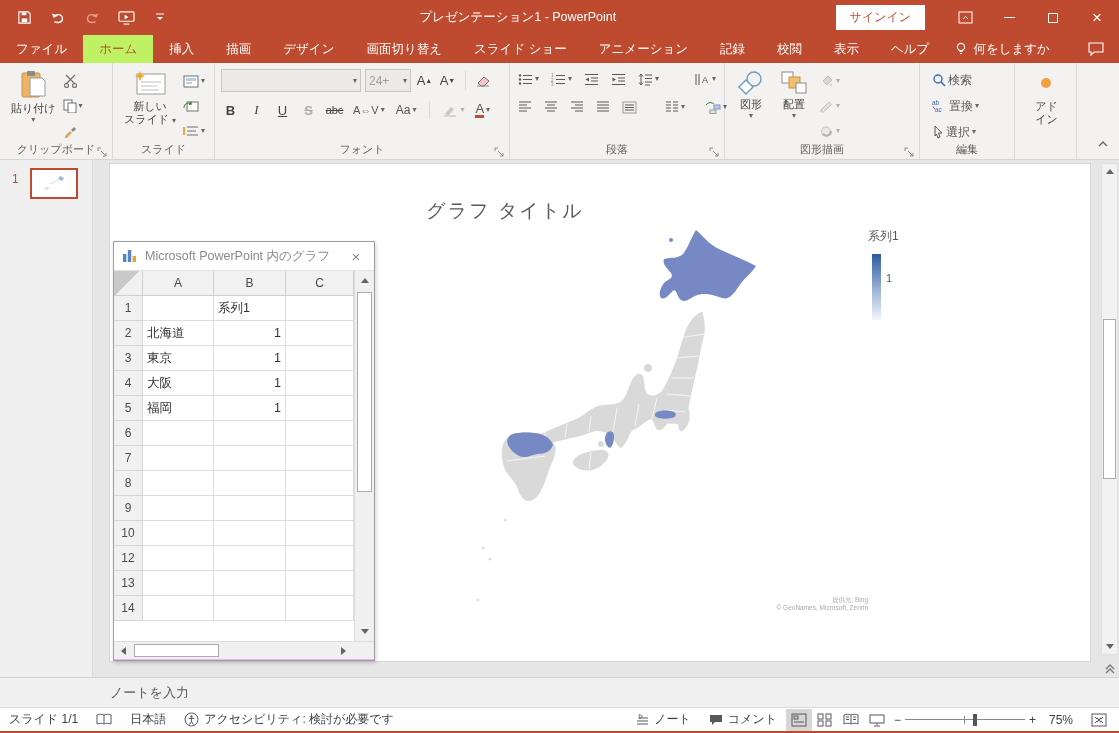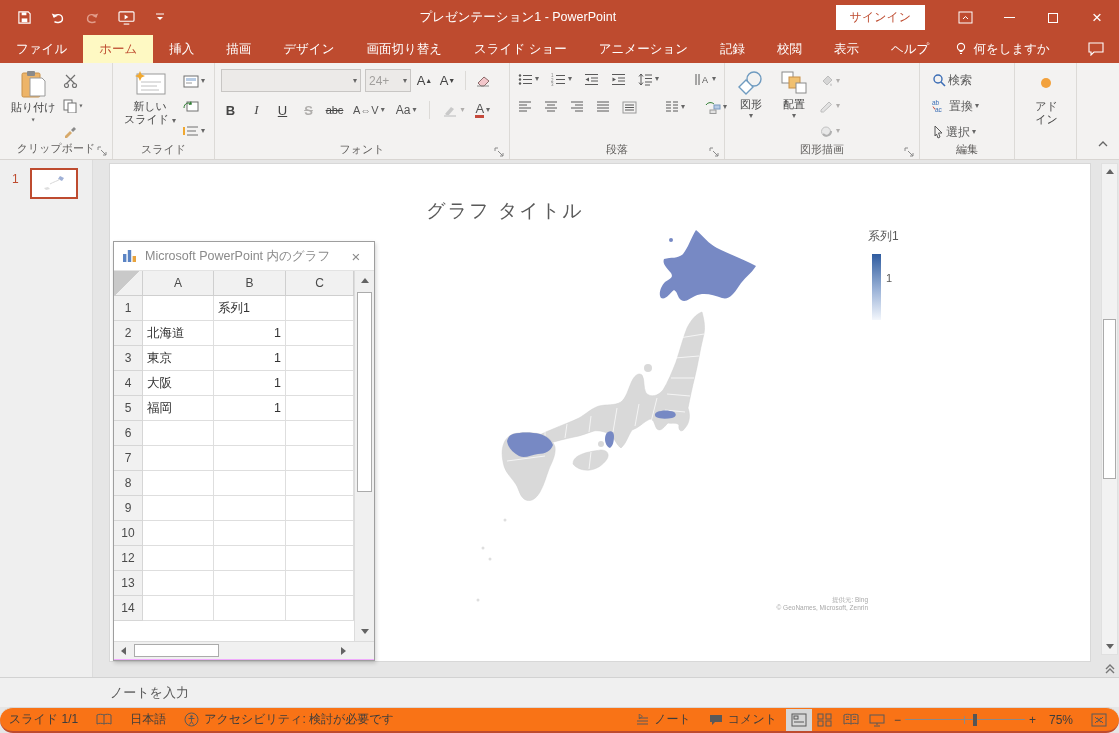--- a/index.html
+++ b/index.html
@@ -16,21 +16,21 @@
   .tbar-right { display:flex; align-items:center; gap:0; }
   .signin { background:#fff; color:#BE4B2F; font-size:12px; padding:4px 14px; margin-right:18px; cursor:default; }
   .winbtn { width:44px; height:35px; display:flex; align-items:center; justify-content:center; font-size:14px; }
   .maxbox { width:10px; height:10px; border:1px solid #fff; display:inline-block; }
   .minln  { width:11px; height:1px; background:#fff; display:inline-block; }
 
   
   .tabrow { position:absolute; left:0; top:35px; width:1119px; height:28px;
     background:#BE4B2F; display:flex; align-items:stretch; color:#fff; font-size:12.5px; }
   .tab { padding:0 16px; display:flex; align-items:center; }
-  .tab.active { background:#fef9c3; color:#BE4B2F; }
+  .tab.active { background:#bef264; color:#BE4B2F; }
   .tellme { display:flex; align-items:center; gap:6px; padding:0 10px; }
   .tabrow .spacer { flex:1; }
   .tab-comment { width:46px; display:flex; align-items:center; justify-content:center; }
 
   
   .ribbon { position:absolute; left:0; top:63px; width:1119px; height:97px;
     background:#f3f2f1; border-bottom:1px solid #d8d5d2; display:flex; }
   .rgroup { position:relative; display:flex; flex-direction:column; border-right:1px solid #dcdad7; }
   .rcontent { flex:1; display:flex; padding:5px 4px 0 6px; }
   .glabel { height:17px; text-align:center; font-size:11px; color:#605e5c; line-height:15px; }
@@ -110,22 +110,22 @@
   .gw-vscroll .btn, .gw-hscroll .btn { position:absolute; display:flex; align-items:center; justify-content:center; }
   .gw-vthumb { position:absolute; left:2px; top:21px; width:15px; height:200px; background:#fff; border:1px solid #ababab; }
   .gw-hscroll { position:relative; height:18px; background:#f0f0f0; border-top:1px solid #dcdcdc; }
   .gw-hthumb { position:absolute; left:20px; top:2px; width:85px; height:13px; background:#fff; border:1px solid #ababab; }
 
   
   .notesbar { position:absolute; left:0; top:677px; width:1119px; height:30px;
     background:#f0f0f0; border-top:1px solid #d2d2d2; display:flex; align-items:center; }
   .notes-ph { margin-left:110px; font-size:13px; color:#595959; }
   .statusbar { position:absolute; left:0; top:707px; width:1119px; height:26px;
-    background:#f97316; border-top:1px solid #d8d8d8; border-bottom:2px solid #BE4B2F;
-    display:flex; align-items:center; font-size:12px; color:#3d3d3d;border-radius:13px; }
+    background:#ffffff; border-top:1px solid #d8d8d8; border-bottom:2px solid #BE4B2F;
+    display:flex; align-items:center; font-size:12px; color:#3d3d3d; }
   .sb-item { display:flex; align-items:center; gap:5px; padding:0 9px; height:100%; }
   .statusbar .spacer { flex:1; }
   .viewbtn { width:26px; height:22px; display:flex; align-items:center; justify-content:center; }
   .viewbtn.active { background:#d6d6d6; }
   .zoomslider { position:relative; width:120px; height:22px; display:flex; align-items:center; }
   .ztrack { width:120px; height:1px; background:#8a8a8a; }
   .ztick { position:absolute; left:59px; top:7px; width:1px; height:8px; background:#8a8a8a; }
   .zthumb { position:absolute; left:68px; top:5px; width:4px; height:12px; background:#555; }
 </style>
 </head>
@@ -212,21 +212,21 @@
     <span class="spacer"></span>
     <span class="tab-comment">
       <svg width="16" height="14" viewBox="0 0 16 14">
           <path d="M1 1h14v9H6l-3 3v-3H1z" fill="none" stroke="#fff" stroke-width="1.1"></path>
         </svg>
     </span>
   </div>
 
   <div class="ribbon">
 
-    <div class="rgroup" style="width:113px;font-family:Liberation Mono, monospace;">
+    <div class="rgroup" style="width:113px;">
       <div class="rcontent">
         <div class="bigbtn">
           <span class="ic">
             <svg width="26" height="30" viewBox="0 0 26 30">
                 <rect x="2" y="3" width="18" height="24" rx="1.5" fill="#EDB468" stroke="#c89048"></rect>
                 <rect x="7" y="1" width="8" height="5" rx="1" fill="#8a8a8a"></rect>
                 <path d="M10 8h12l3 3v15H10z" fill="#fff" stroke="#9a9a9a"></path>
               </svg>
           </span>
           <span class="lbl">貼り付け</span>

